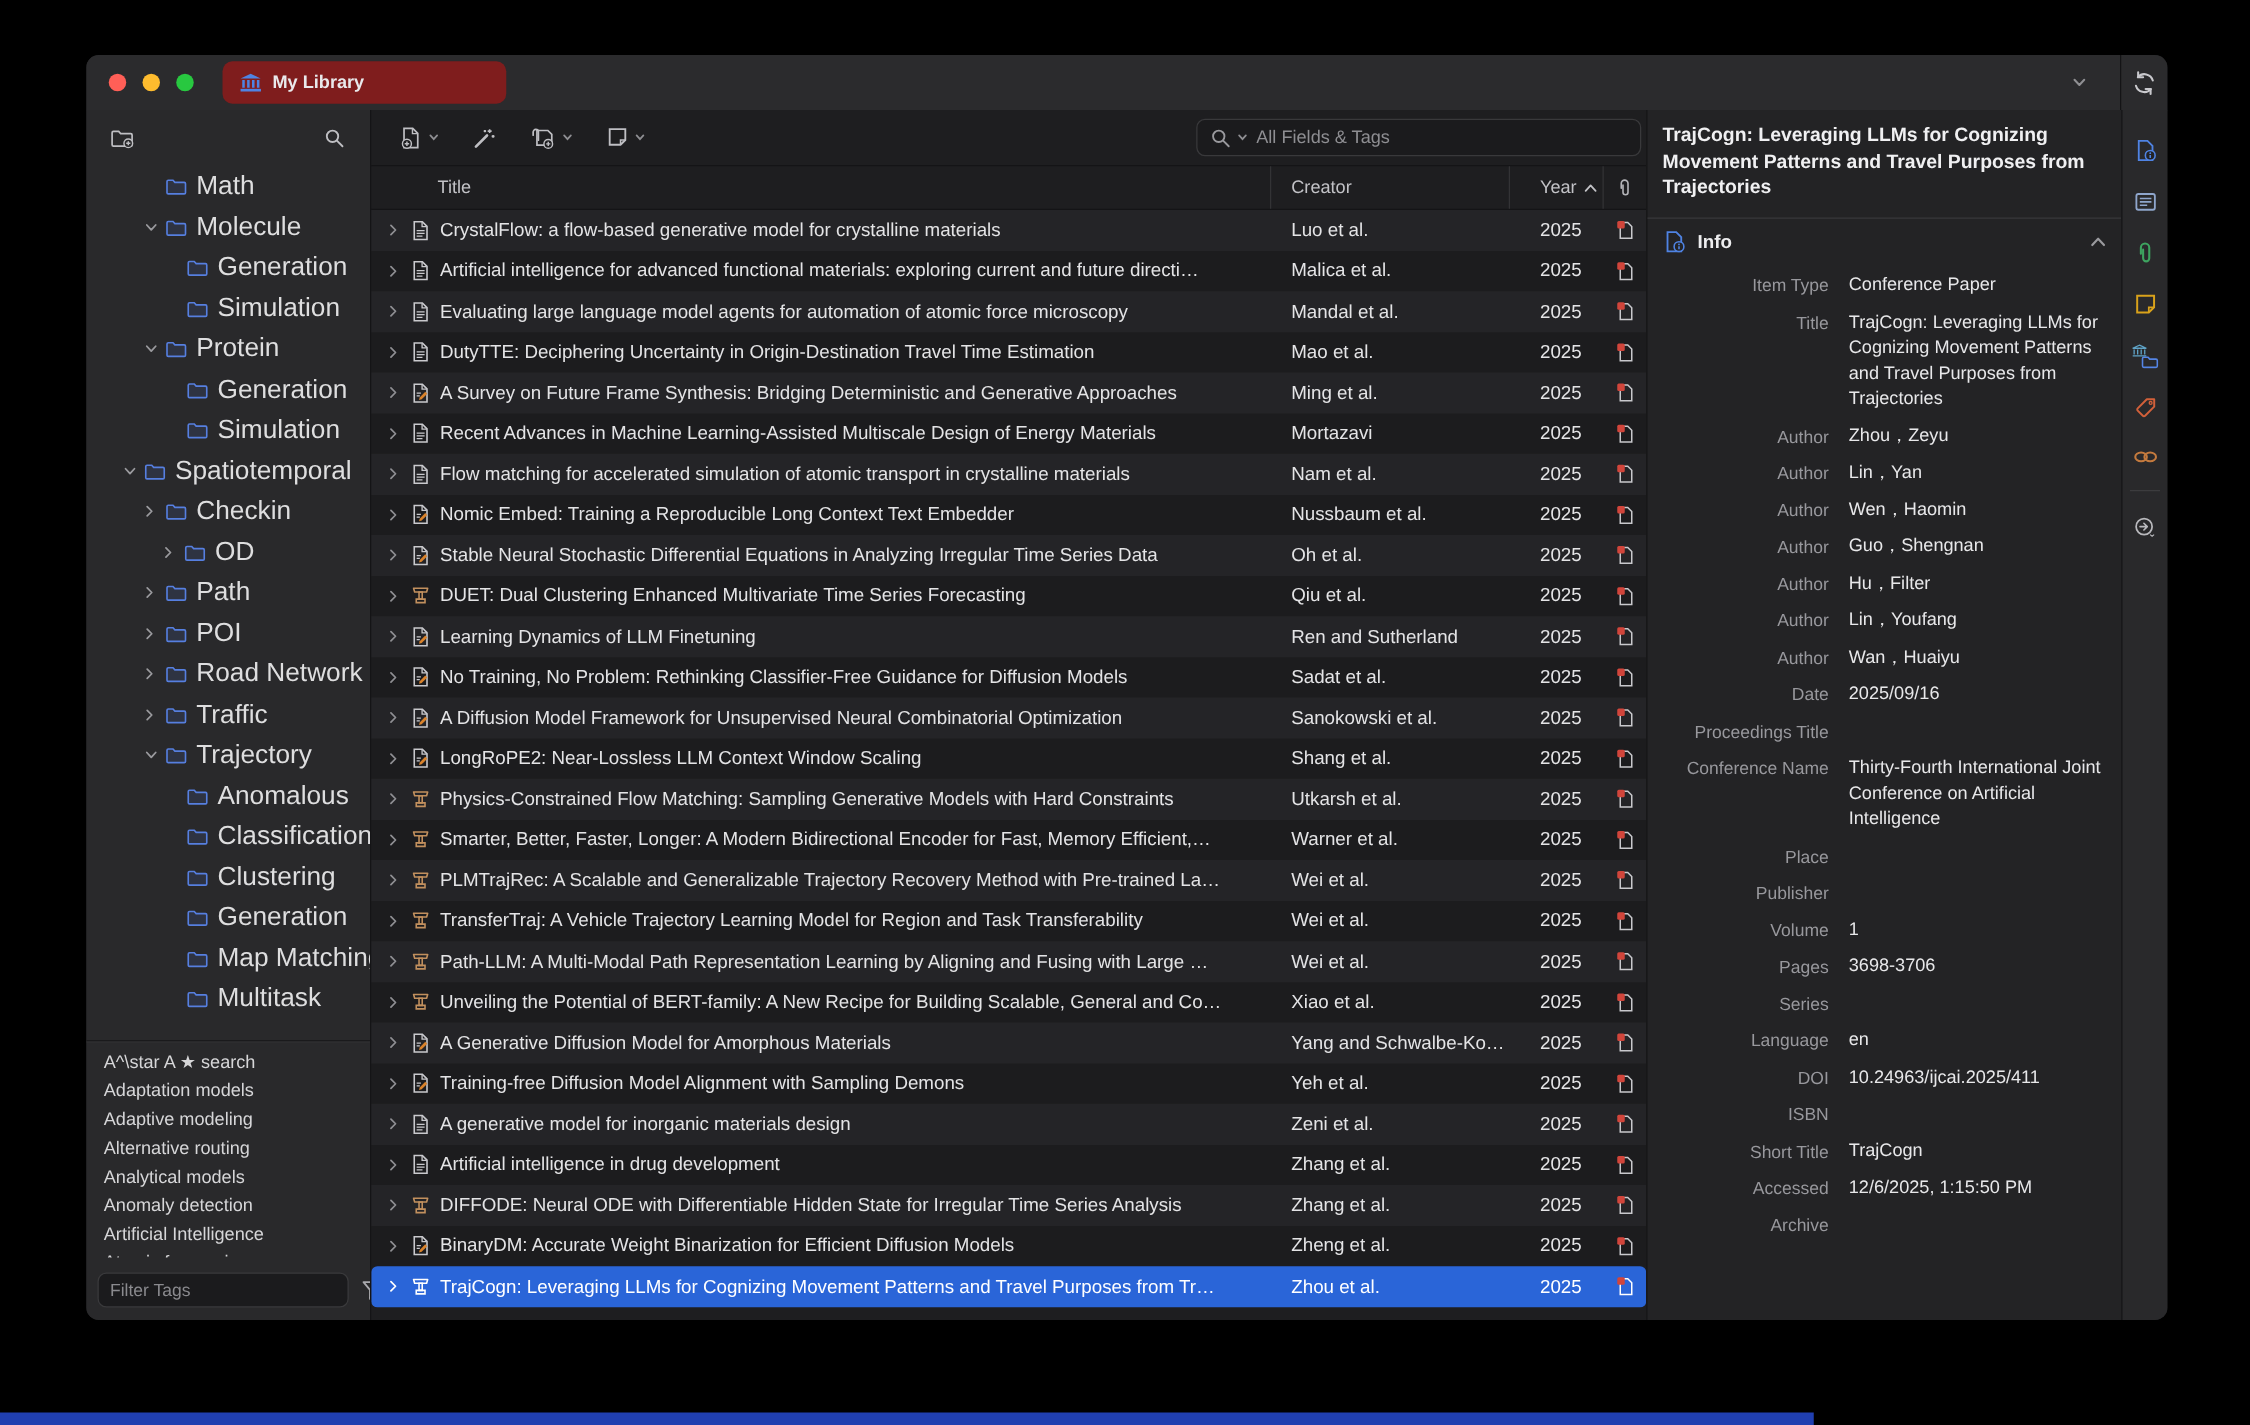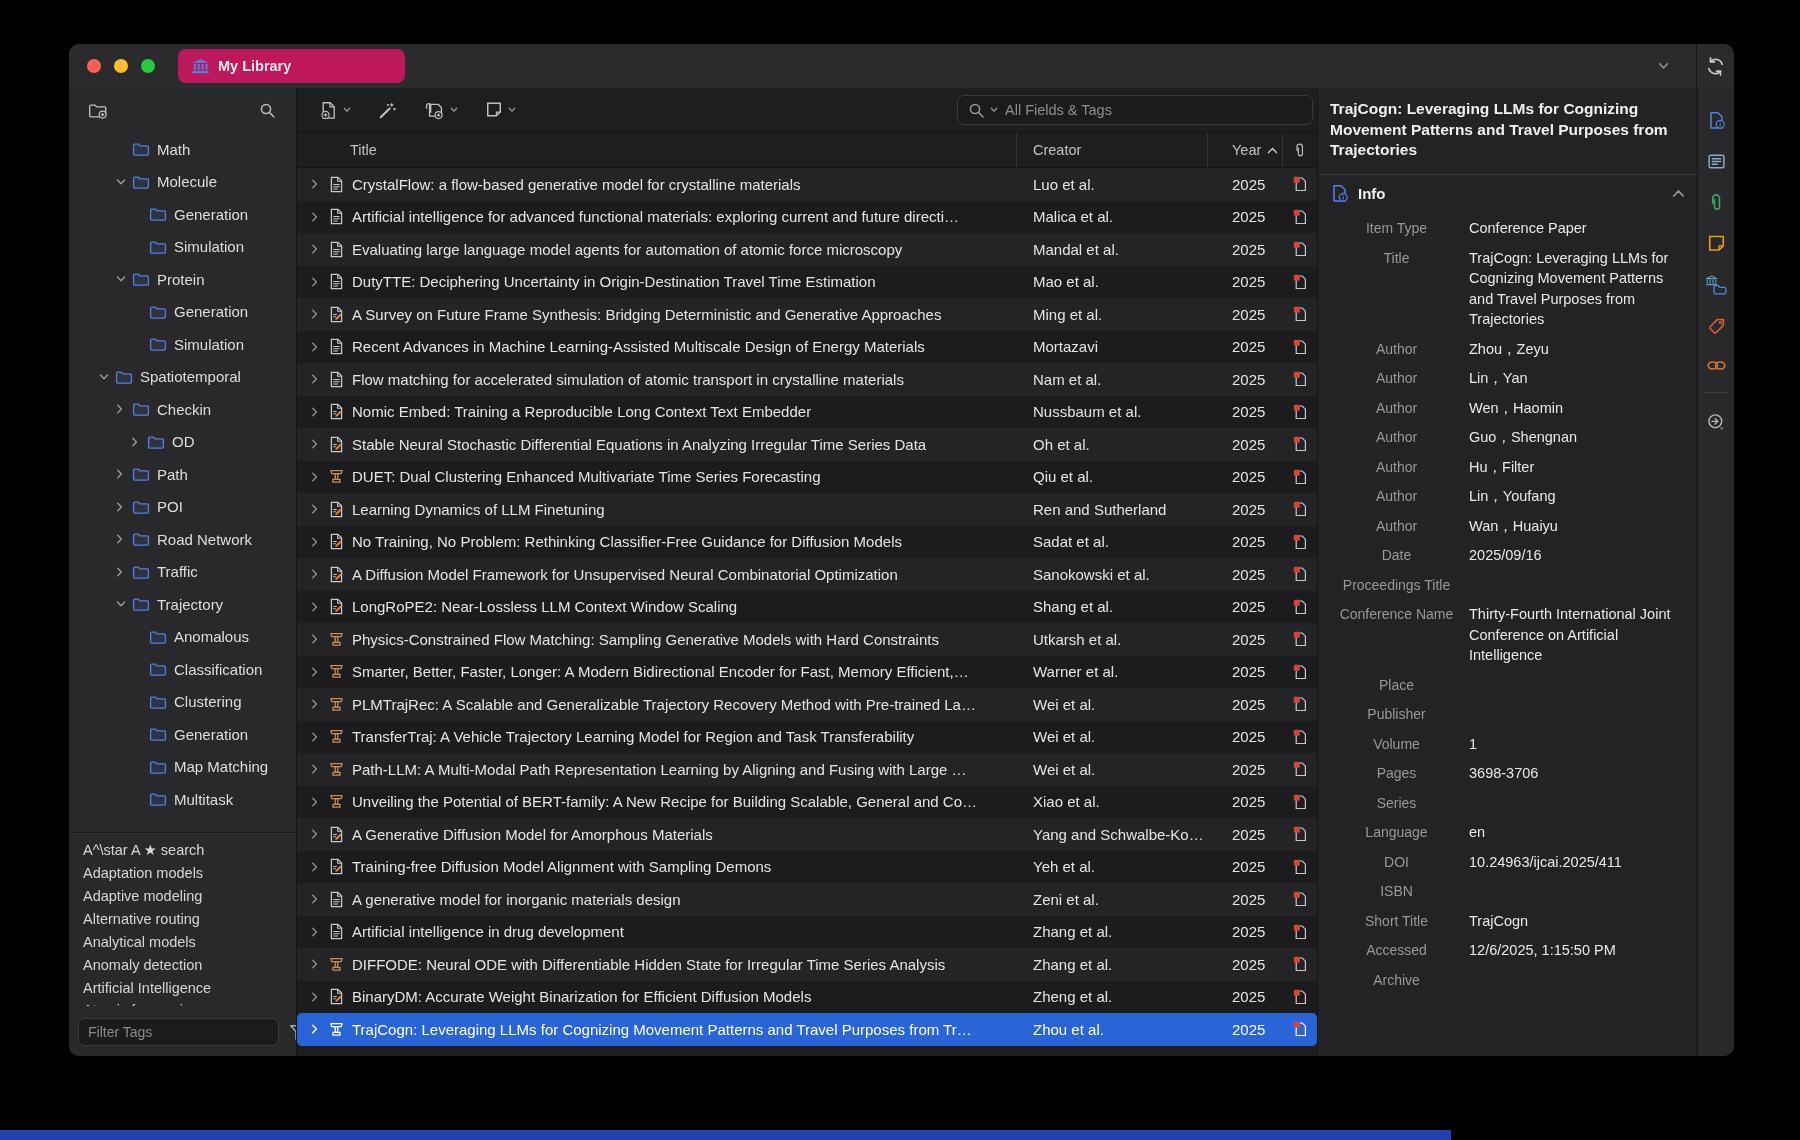--- a/index.html
+++ b/index.html
@@ -3,40 +3,40 @@
 <meta charset="utf-8">
 <style>
   html,body{margin:0;padding:0;background:#000;width:1800px;height:1140px;overflow:hidden;
     font-family:"Liberation Sans","DejaVu Sans",sans-serif;-webkit-font-smoothing:antialiased;}
   .window{position:absolute;left:69px;top:44px;width:1665px;height:1012px;background:#1e1e20;
     border-radius:10px;overflow:hidden;box-shadow:0 25px 70px rgba(0,0,0,.65);}
   
   .titlebar{position:absolute;left:0;top:0;right:0;height:44px;background:#2b2b2d;border-bottom:1px solid #131315;}
   .lights{position:absolute;left:18px;top:15px;display:flex;gap:13px;}
   .light{width:14px;height:14px;border-radius:50%;}
-  .tab{position:absolute;left:109px;top:5px;width:227px;height:34px;background:#be185d;border-radius:8px;
+  .tab{position:absolute;left:109px;top:5px;width:227px;height:34px;background:#7f1d1d;border-radius:8px;
     display:flex;align-items:center;gap:8px;padding-left:13px;box-sizing:border-box;}
   .tab-label{color:#e9e9eb;font-size:14.5px;font-weight:700;}
   .tb-right{position:absolute;right:0;top:0;height:44px;display:flex;align-items:center;}
   .tb-chevron{margin-right:26px;opacity:.9;cursor:default;}
   .tb-vline{width:1px;height:44px;background:#141416;}
   .sync{width:37px;display:flex;justify-content:center;}
   
   .main{position:absolute;left:0;top:44px;right:0;bottom:0;}
   .sidebar{position:absolute;left:0;top:0;width:227px;height:100%;background:#29292b;box-sizing:border-box;}
   .center{position:absolute;left:227px;top:0;width:1021px;height:100%;background:#1e1e20;border-left:1px solid #141416;box-sizing:border-box;}
   .panel{position:absolute;left:1248px;top:0;width:380px;height:100%;background:#232325;border-left:1px solid #141416;box-sizing:border-box;}
   .strip{position:absolute;left:1628px;top:0;width:37px;height:100%;background:#29292b;border-left:1px solid #141416;box-sizing:border-box;}
   
   .sb-header{height:45px;display:flex;align-items:center;justify-content:space-between;padding:0 20px 0 19px;}
   .tree{height:699px;overflow:hidden;}
   .tree-row{height:32.5px;display:flex;align-items:center;cursor:default;}
   .tree-chev{width:16px;display:flex;align-items:center;justify-content:flex-start;flex:none;}
   .tree-folder{flex:none;margin-right:7px;display:flex;}
-  .tree-label{color:#dededf;font-size:15px;white-space:nowrap;}
+  .tree-label{color:#dededf;font-size:21px;white-space:nowrap;}
   .sb-divider{height:1px;background:#1a1a1c;box-shadow:0 1px 0 #323234;}
   .tags{position:absolute;left:0;top:745px;bottom:50px;right:0;overflow:hidden;padding-top:6px;}
   .tag-row{height:23px;line-height:23px;padding-left:14px;color:#d6d6d8;font-size:14.5px;white-space:nowrap;cursor:default;}
   .filterbar{position:absolute;left:9px;right:9px;bottom:9px;height:30px;display:flex;align-items:center;}
   .filter-input{flex:1;height:28px;background:#1b1b1d;border:1px solid #3a3a3c;border-radius:7px;color:#dadade;
     font-size:14px;padding:0 9px;box-sizing:border-box;outline:none;font-family:inherit;}
   .filter-input::placeholder{color:#8a8a8e;}
   .filter-icons{display:flex;align-items:center;gap:5px;margin-left:10px;}
   
   .toolbar{height:45px;display:flex;align-items:center;border-bottom:1px solid #141416;box-sizing:border-box;padding-left:22px;}
@@ -62,21 +62,21 @@
   .r-title{flex:1;white-space:nowrap;overflow:hidden;padding-right:10px;}
   .r-creator{width:175px;padding-left:16px;flex:none;white-space:nowrap;overflow:hidden;}
   .r-year{width:51px;padding-left:24px;flex:none;}
   .r-clip{width:34px;flex:none;display:flex;justify-content:center;}
   
   .p-title{padding:11px 14px 13px 12px;color:#f0f0f2;font-size:15.5px;font-weight:700;line-height:20.5px;border-bottom:1px solid #39393b;}
   .p-info-head{height:37px;display:flex;align-items:center;gap:9px;padding:0 12px;}
   .p-info-label{color:#ededef;font-size:15px;font-weight:700;flex:1;}
   .fields{padding:2px 10px 0 12px;}
   .field{display:flex;padding:4.5px 0;}
-  .f-label{width:133px;flex:none;text-align:center;color:#98989d;font-size:14px;line-height:20.5px;padding-right:6px;white-space:nowrap;}
+  .f-label{width:133px;flex:none;text-align:right;color:#98989d;font-size:14px;line-height:20.5px;padding-right:16px;white-space:nowrap;}
   .f-value{flex:1;color:#e8e8ea;font-size:14.5px;line-height:20.5px;min-height:20.5px;word-break:break-word;}
   
   .strip-inner{display:flex;flex-direction:column;align-items:center;padding-top:23px;gap:22px;}
   .strip-divider{width:24px;height:1px;background:#3c3c3e;margin:-3px 0;}
   .sicon{display:flex;cursor:default;}
   
   .bottom-strip{position:absolute;left:0;top:1130px;width:1451px;height:10px;background:#203fb0;}
   .icon{display:flex;align-items:center;}
 </style>
 </head>

